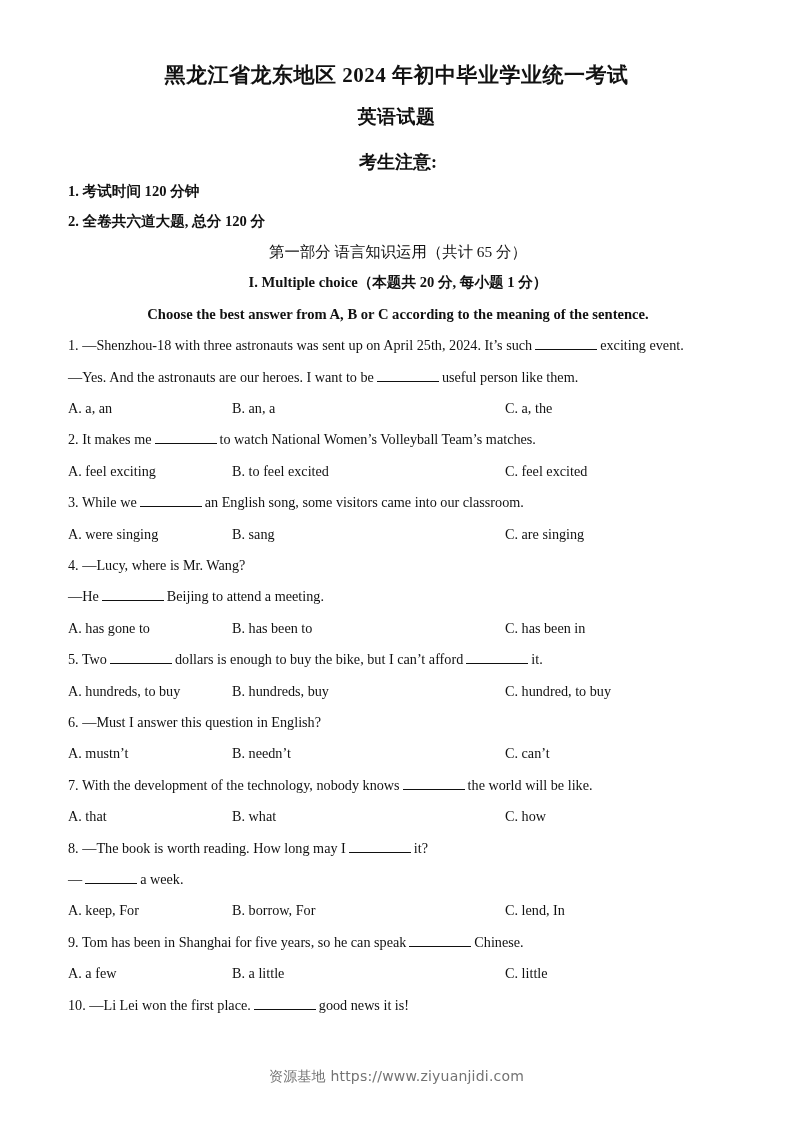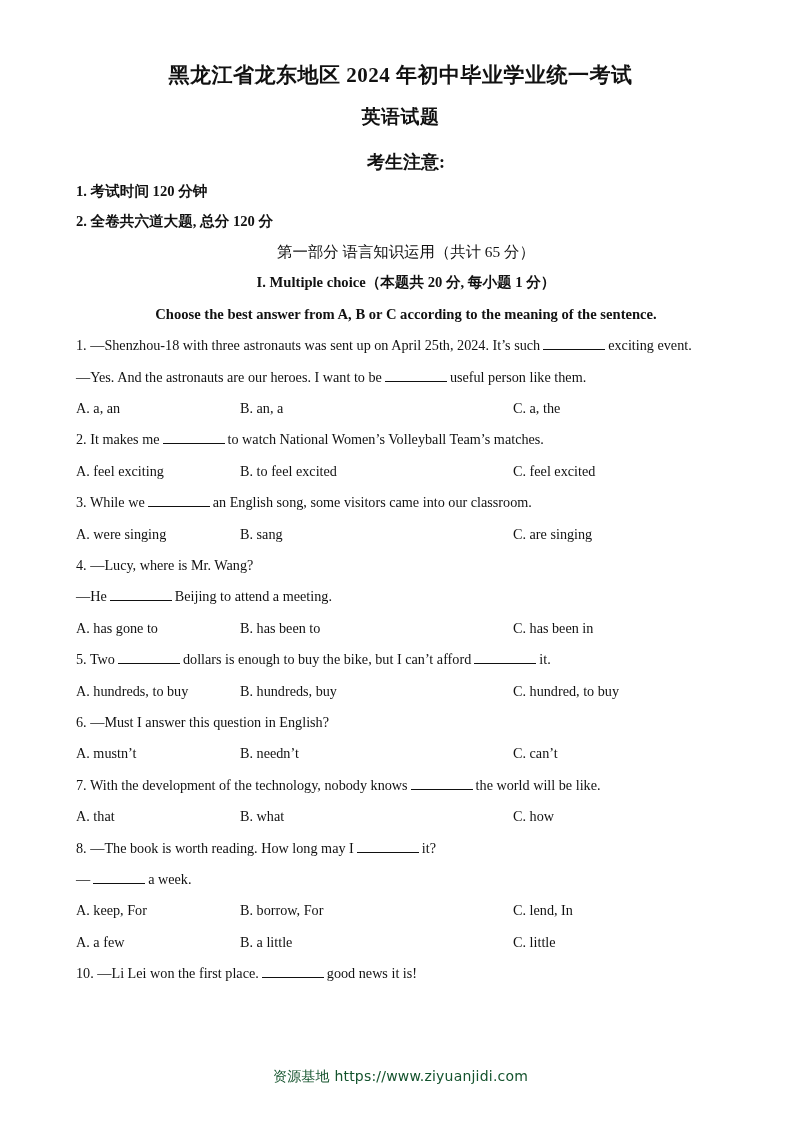--- a/index.html
+++ b/index.html
@@ -12,21 +12,20 @@
     height: 1122px;
     position: relative;
     font-family: "Liberation Serif", "DejaVu Serif", serif;
     color: #111111;
     overflow: hidden;
   }
   .page {
     position: absolute;
     inset: 0;
     padding: 0;
-    margin-left: 8px;
   }
 
   
   .title-main {
     position: absolute;
     left: 0;
     right: 0;
     top: 62px;
     text-align: center;
     font-size: 21px;
@@ -112,21 +111,21 @@
 
   
   .watermark {
     position: absolute;
     left: 0;
     right: 0;
     top: 1068px;
     text-align: center;
     font-family: "DejaVu Sans", "Liberation Sans", sans-serif;
     font-size: 14px;
-    color: #14532d;
+    color: #737373;
     letter-spacing: 0.2px;
   }
 </style>
 </head>
 <body>
 
 <div class="page">
 
   <div class="title-main">黑龙江省龙东地区 2024 年初中毕业学业统一考试</div>
   <div class="title-sub">英语试题</div>
@@ -212,20 +211,23 @@
     </div>
     <div class="q-stem">
       <span>—</span><span class="blank short"></span><span>a week.</span>
     </div>
     <div class="opts">
       <span class="opt opt-a">A. keep, For</span>
       <span class="opt opt-b">B. borrow, For</span>
       <span class="opt opt-c">C. lend, In</span>
     </div>
 
+    <div class="q-stem">
+      <span>9. Tom has been in Shanghai for five years, so he can speak</span><span class="blank"></span><span>Chinese.</span>
+    </div>
     <div class="opts">
       <span class="opt opt-a">A. a few</span>
       <span class="opt opt-b">B. a little</span>
       <span class="opt opt-c">C. little</span>
     </div>
 
     <div class="q-stem">
       <span>10. —Li Lei won the first place.</span><span class="blank"></span><span>good news it is!</span>
     </div>
 

